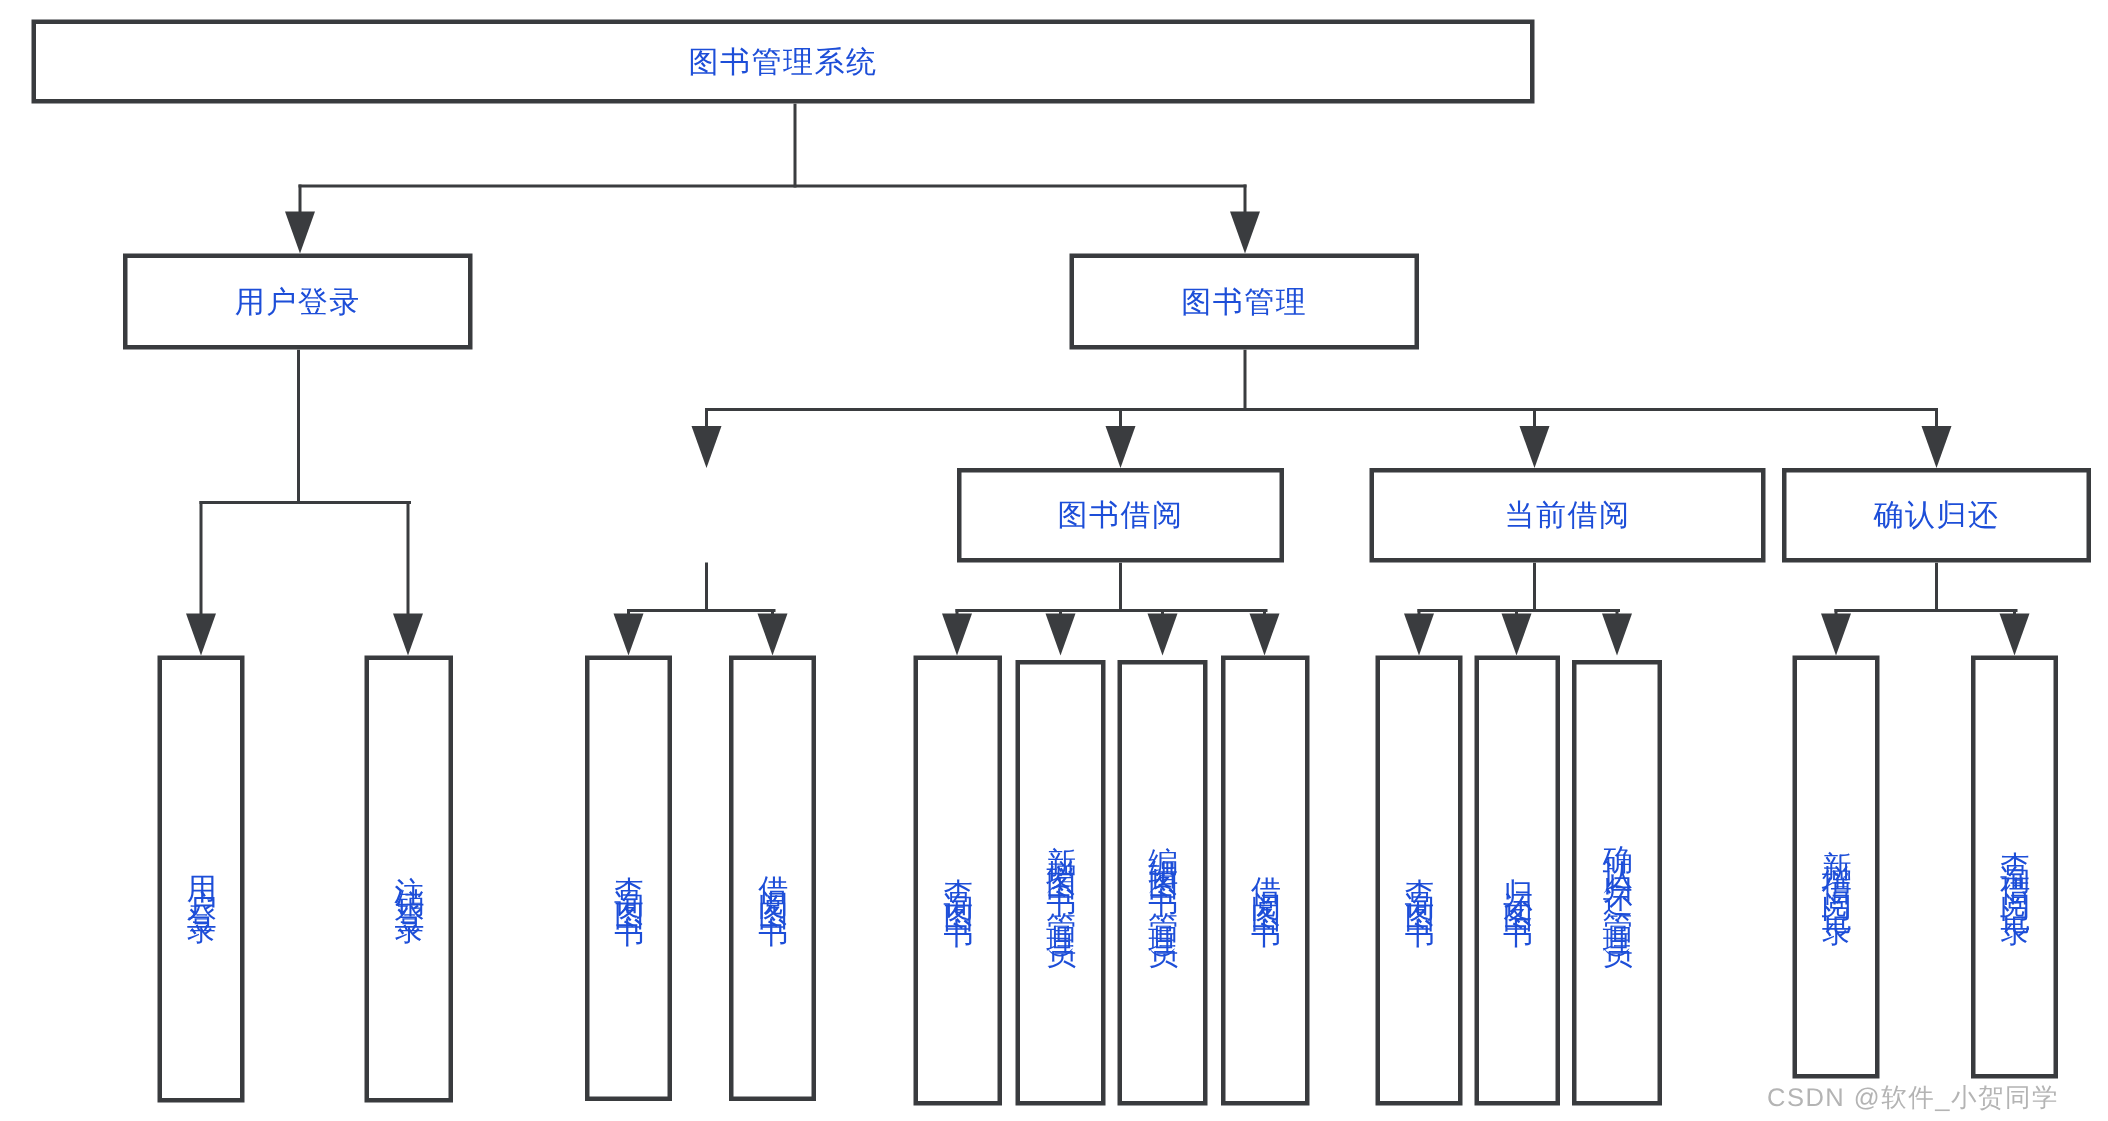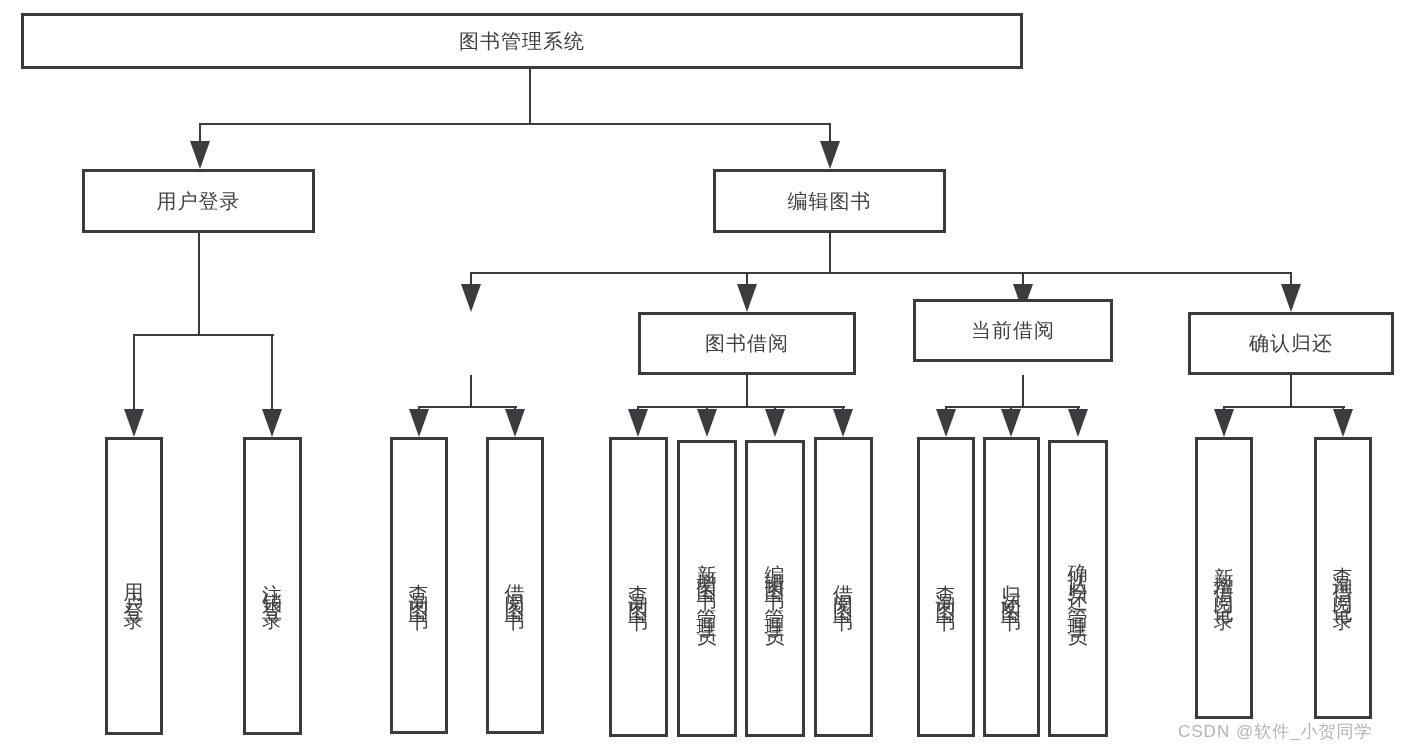--- a/index.html
+++ b/index.html
@@ -3,21 +3,21 @@
 <meta charset="utf-8">
 <style>
   html,body{margin:0;padding:0;background:#ffffff;}
   #canvas{
     position:relative;width:1405px;height:747px;background:#ffffff;overflow:hidden;
     font-family:"Liberation Sans","DejaVu Sans",sans-serif;color:#35383c;
   }
   .box{
     position:absolute;box-sizing:border-box;background:#ffffff;
     border:3px solid #393b3e;display:flex;align-items:center;justify-content:center;
-    font-size:20px;color:#404040;letter-spacing:1px;z-index:2;
+    font-size:20px;color:#1d4ed8;letter-spacing:1px;z-index:2;
   }
   .vbox{
     writing-mode:vertical-rl;text-orientation:mixed;
     letter-spacing:9px;line-height:1;font-size:20px;
   }
   .lv{position:absolute;width:2px;background:#3a3c3f;z-index:1;}
   .lh{position:absolute;height:2px;background:#3a3c3f;z-index:1;}
   .arrow{
     position:absolute;width:0;height:0;z-index:1;
     border-left:10px solid transparent;border-right:10px solid transparent;
@@ -36,42 +36,42 @@
   <div class="box" style="left:21px;top:13px;width:1002px;height:56px">图书管理系统</div>
 
   <div class="lv" style="left:529px;top:69px;height:56px"></div>
   <div class="lh" style="left:199px;top:123px;width:632px"></div>
   <div class="lv" style="left:199px;top:123px;height:22px"></div>
   <div class="lv" style="left:829px;top:123px;height:22px"></div>
   <div class="arrow" style="left:190px;top:141px"></div>
   <div class="arrow" style="left:820px;top:141px"></div>
 
   <div class="box" style="left:82px;top:169px;width:233px;height:64px">用户登录</div>
-  <div class="box" style="left:713px;top:169px;width:233px;height:64px">编辑图书</div>
+  <div class="box" style="left:713px;top:169px;width:233px;height:64px">图书管理</div>
 
   <div class="lv" style="left:198px;top:233px;height:102px"></div>
   <div class="lh" style="left:133px;top:334px;width:141px"></div>
   <div class="lv" style="left:133px;top:334px;height:78px"></div>
   <div class="lv" style="left:271px;top:334px;height:78px"></div>
   <div class="arrow" style="left:124px;top:409px"></div>
   <div class="arrow" style="left:262px;top:409px"></div>
 
   <div class="lv" style="left:829px;top:233px;height:41px"></div>
   <div class="lh" style="left:470px;top:272px;width:822px"></div>
   <div class="lv" style="left:470px;top:272px;height:16px"></div>
   <div class="lv" style="left:746px;top:272px;height:16px"></div>
   <div class="lv" style="left:1022px;top:272px;height:16px"></div>
   <div class="lv" style="left:1290px;top:272px;height:16px"></div>
   <div class="arrow" style="left:461px;top:284px"></div>
   <div class="arrow" style="left:737px;top:284px"></div>
   <div class="arrow" style="left:1013px;top:284px"></div>
   <div class="arrow" style="left:1281px;top:284px"></div>
 
   <div class="box" style="left:638px;top:312px;width:218px;height:63px">图书借阅</div>
-  <div class="box" style="left:913px;top:299px;width:200px;height:63px">当前借阅</div>
+  <div class="box" style="left:913px;top:312px;width:264px;height:63px">当前借阅</div>
   <div class="box" style="left:1188px;top:312px;width:206px;height:63px">确认归还</div>
 
   <div class="lv" style="left:470px;top:375px;height:33px"></div>
   <div class="lh" style="left:418px;top:406px;width:99px"></div>
   <div class="lv" style="left:418px;top:406px;height:8px"></div>
   <div class="lv" style="left:514px;top:406px;height:8px"></div>
   <div class="arrow" style="left:409px;top:409px"></div>
   <div class="arrow" style="left:505px;top:409px"></div>
 
   <div class="lv" style="left:746px;top:375px;height:33px"></div>

